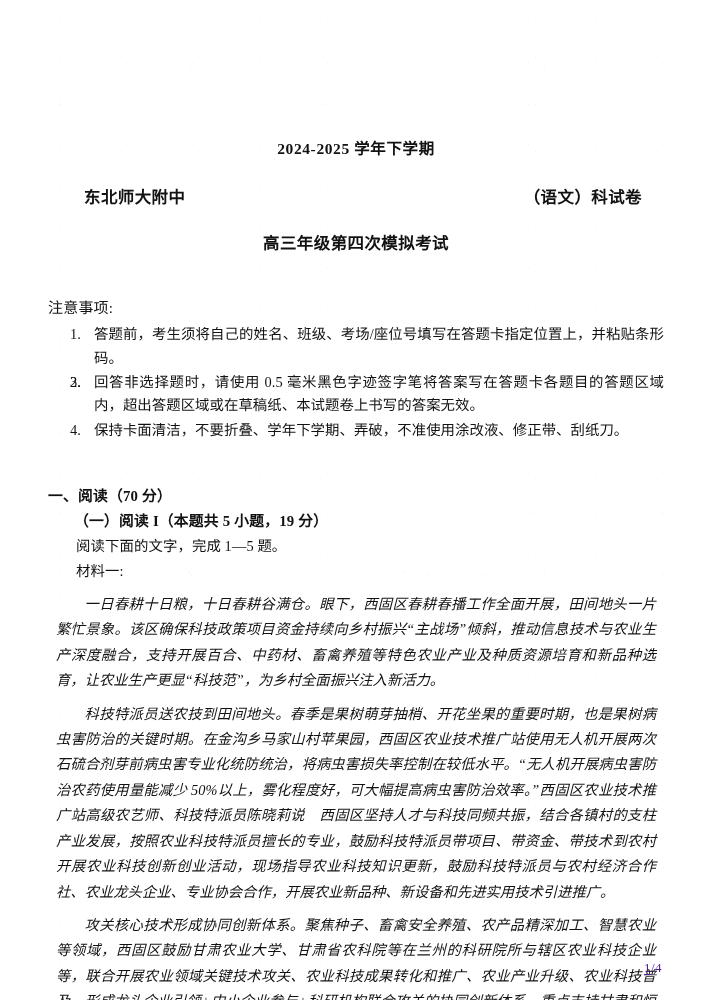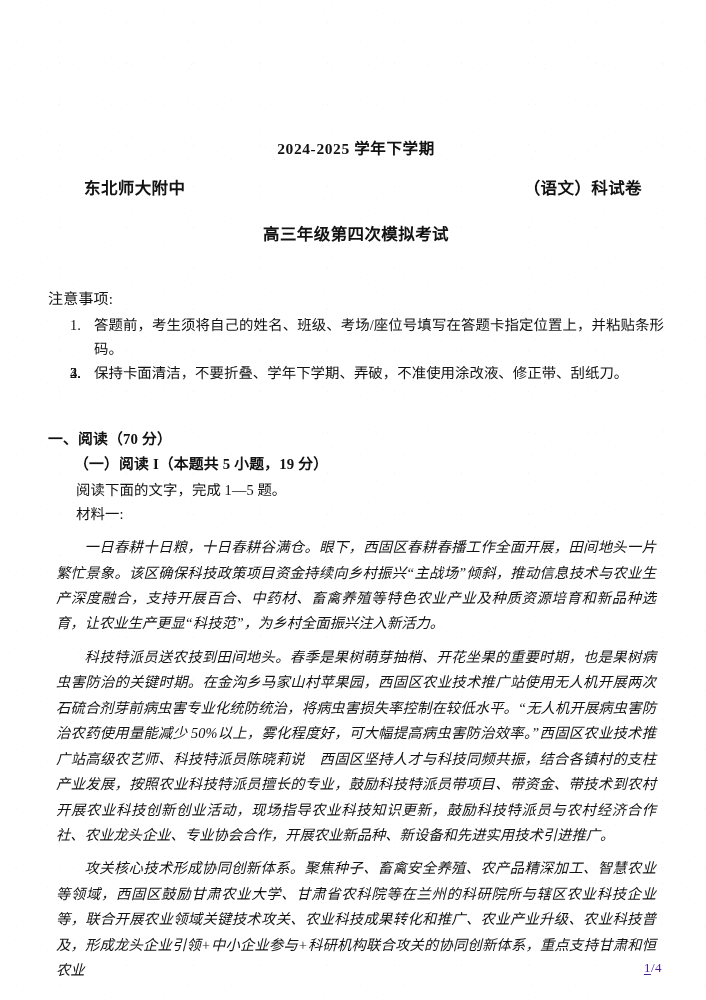--- a/index.html
+++ b/index.html
@@ -56,21 +56,21 @@
     text-align: center;
     font-weight: bold;
     font-size: 15.5px;
     letter-spacing: .6px;
     line-height: 1.2;
   }
   .title-row-2 {
     display: flex;
     justify-content: space-between;
     align-items: baseline;
-    margin-top: 16px;
+    margin-top: 25px;
     padding-left: 36px;
     padding-right: 22px;
   }
   .school-name {
     font-weight: bold;
     font-size: 16.5px;
     letter-spacing: .4px;
   }
   .subject-name {
     font-weight: bold;
@@ -201,20 +201,21 @@
       <ol class="notice-list">
         <li class="notice-item">
           <span class="notice-num">1.</span>
           <span>答题前，考生须将自己的姓名、班级、考场/座位号填写在答题卡指定位置上，并粘贴条形码。</span>
         </li>
         <li class="notice-item">
           <span class="notice-num">2.</span>
         </li>
         <li class="notice-item">
           <span class="notice-num">3.</span>
+          <span>回答非选择题时，请使用 0.5 毫米黑色字迹签字笔将答案写在答题卡各题目的答题区域内，超出答题区域或在草稿纸、本试题卷上书写的答案无效。</span>
         </li>
         <li class="notice-item">
           <span class="notice-num">4.</span>
           <span>保持卡面清洁，不要折叠、学年下学期、弄破，不准使用涂改液、修正带、刮纸刀。</span>
         </li>
       </ol>
     </div>
 
     <div class="sections">
       <div class="section-title">一、阅读（70 分）</div>

